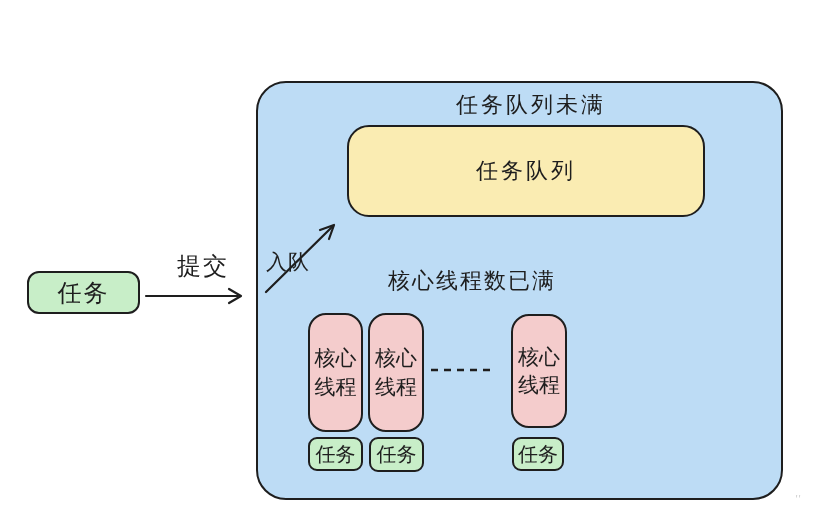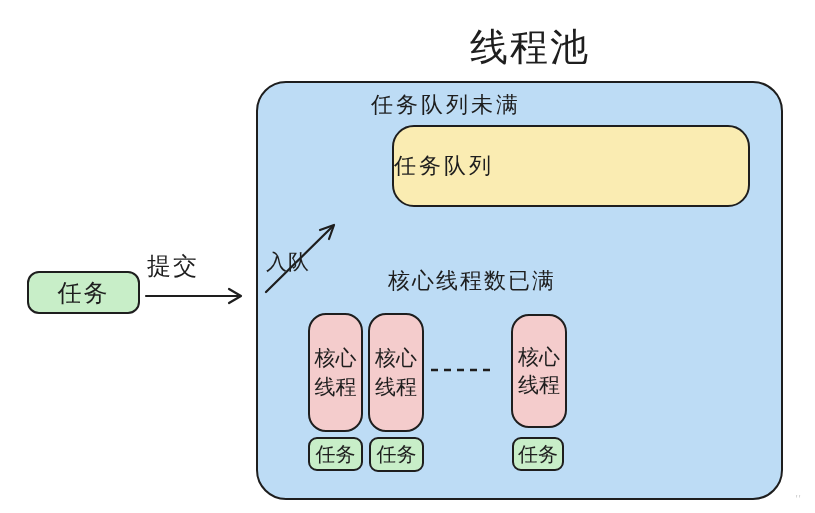--- a/index.html
+++ b/index.html
@@ -28,34 +28,33 @@
 
   .pool-container {
     left: 256px; top: 81px; width: 527px; height: 419px;
     background: #BDDCF5;
     border: 2.5px solid #1e1e1e;
     border-radius: 30px;
   }
 
   .queue-status {
     left: 371px; top: 90px; width: 320px;
-    text-align: left;
+    text-align: center;
     font-size: 22px;
     letter-spacing: 3px;
   }
 
   .queue-box {
-    left: 347px; top: 125px; width: 358px; height: 82px;
+    left: 347px; top: 125px; width: 358px; height: 92px;
     background: #FAECB2;
     border: 2px solid #1e1e1e;
     border-radius: 22px;
-    display: flex; align-items: center; justify-content: flex-start;
+    display: flex; align-items: center; justify-content: center;
     font-size: 22px;
     letter-spacing: 3px;
-    margin-left: 45px;
   }
 
   .enqueue-label {
     left: 266px; top: 215px;
     font-size: 21px;
     letter-spacing: 1px;
     margin-top: 33px;
   }
 
   .task-box-outside {
@@ -63,21 +62,21 @@
     background: #C8EEC8;
     border: 2.5px solid #1e1e1e;
     border-radius: 12px;
     display: flex; align-items: center; justify-content: center;
     font-size: 24px;
     letter-spacing: 2px;
   }
 
   .submit-label {
     left: 147px; top: 250px; width: 82px;
-    text-align: left;
+    text-align: right;
     font-size: 24px;
     letter-spacing: 2px;
   }
 
   .core-status {
     left: 388px; top: 266px;
     font-size: 22px;
     letter-spacing: 2px;
   }
 
@@ -118,21 +117,20 @@
     color: #c9c9c9;
     font-style: italic;
     letter-spacing: 1px;
   }
 </style>
 </head>
 <body>
 
 <div class="stage">
 
-  <div class="abs title">线程池</div>
 
   <div class="abs pool-container"></div>
 
   <div class="abs queue-status">任务队列未满</div>
 
   <div class="abs queue-box">
     <span>任务队列</span>
   </div>
 
   <div class="abs enqueue-label">入队</div>

